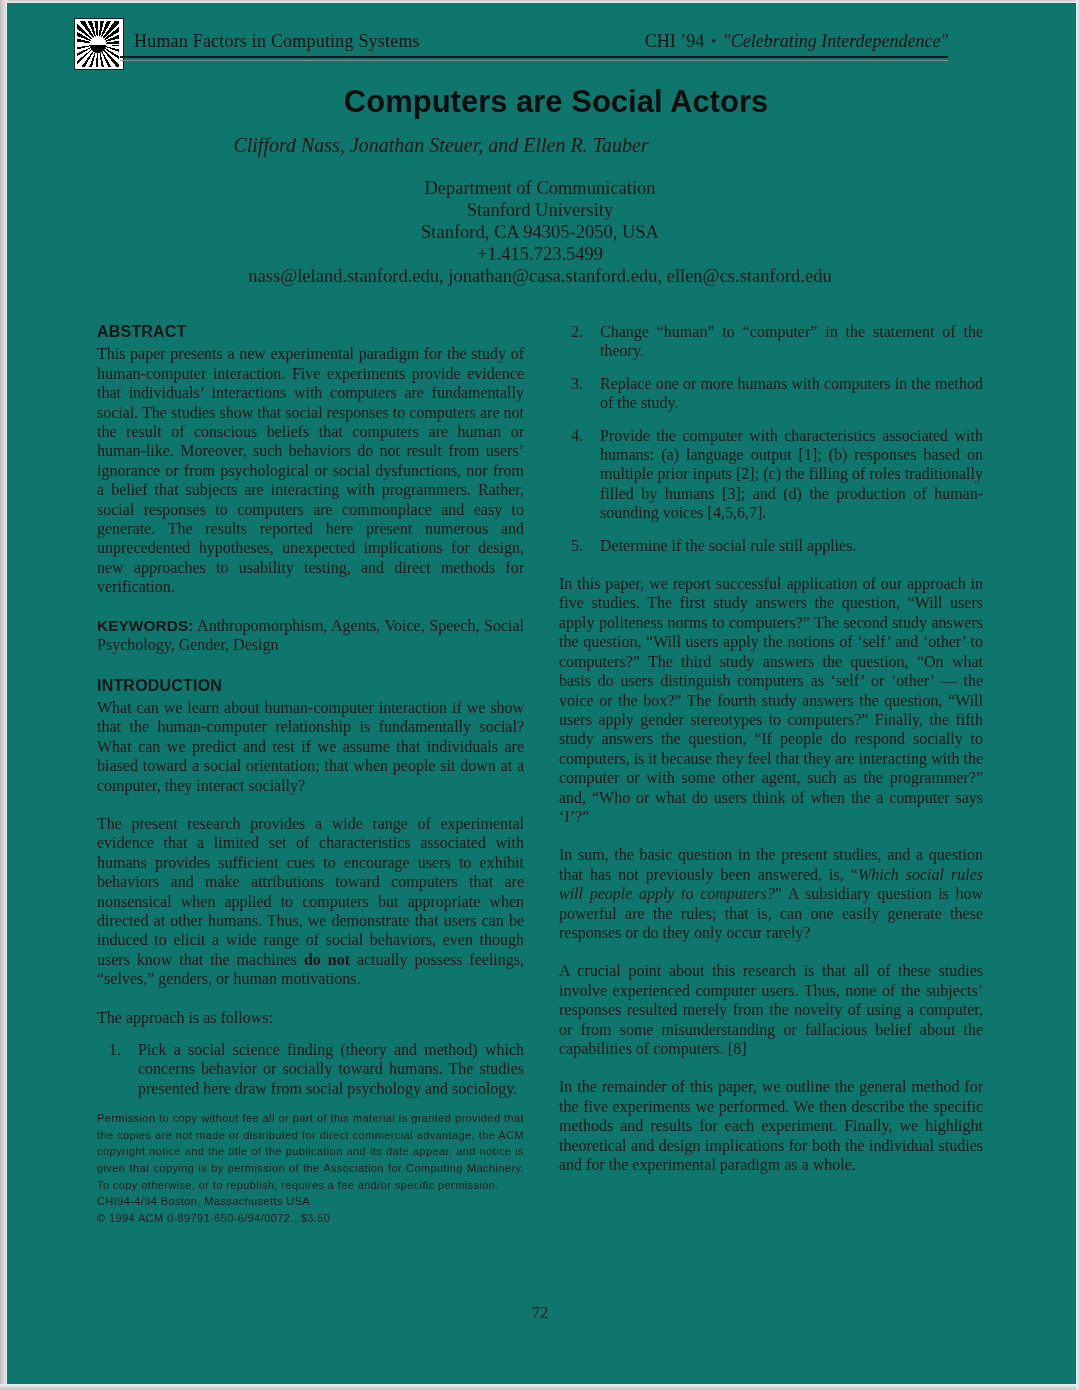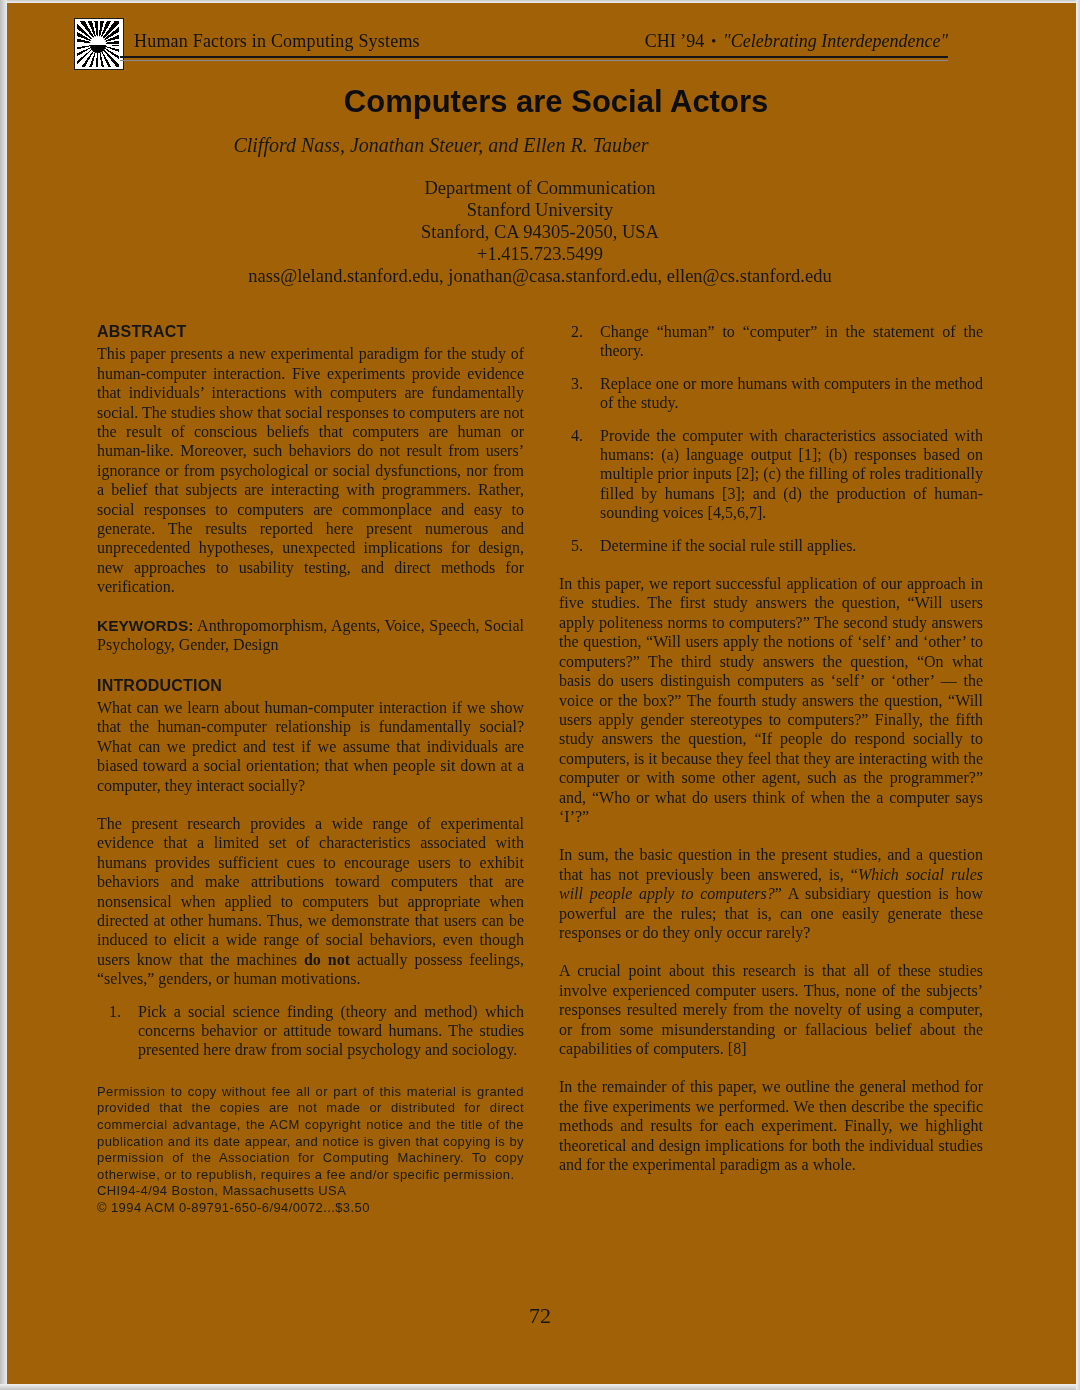--- a/index.html
+++ b/index.html
@@ -5,21 +5,21 @@
   * { box-sizing: border-box; }
   html, body { margin: 0; padding: 0; }
   body {
     width: 1080px; height: 1390px;
     background: #e9e9e9;
     font-family: "Liberation Serif", serif;
   }
   .page {
     position: relative;
     width: 1080px; height: 1390px;
-    background: #a16207;
+    background: #0f766e;
     color: #161616;
     overflow: hidden;
   }
   
   .edge-left   { position:absolute; left:0; top:0; width:7px; height:100%; background:linear-gradient(to right,#bdbdbd,#ececec); }
   .edge-top    { position:absolute; left:0; top:0; width:100%; height:3px; background:linear-gradient(to bottom,#c9c9c9,#efefef); }
   .edge-bottom { position:absolute; left:0; bottom:0; width:100%; height:6px; background:linear-gradient(to top,#c3c3c3,#f1f1f1); }
   .edge-right  { position:absolute; right:0; top:0; width:4px; height:100%; background:linear-gradient(to left,#d4d4d4,#f3f3f3); }
 
   
@@ -60,27 +60,27 @@
   .mt2 { margin-top:21px !important; }
   .kw-label { font-family:"Liberation Sans", sans-serif; font-weight:bold; font-size:15.5px; }
   .bold-span { font-weight:bold; }
   .italic-span { font-style:italic; }
 
   .list-item { display:flex; margin-top:13px; padding-left:12px; }
   .list-item .num { width:29px; flex:none; }
   .list-item .li-text { flex:1; text-align:justify; }
   .list-item.first { margin-top:0; }
 
-  .permission { margin-top:24px; font-family:"Liberation Sans", sans-serif;
-                font-size:13px; line-height:16.6px; letter-spacing:0.4px; color:#1a1a1a; }
+  .permission { margin-top:12px; font-family:"Liberation Sans", sans-serif;
+                font-size:11px; line-height:16.6px; letter-spacing:0.4px; color:#1a1a1a; }
   .permission p { margin:0; }
   .permission .perm-body { text-align:justify; }
   .permission .perm-line { text-align:left; }
 
-  .page-number { position:absolute; left:0; top:1303px; width:1080px; text-align:center; font-size:22px; }
+  .page-number { position:absolute; left:0; top:1303px; width:1080px; text-align:center; font-size:17px; }
 </style>
 </head>
 <body>
 
 <div class="page">
   <div class="edge-top"></div>
   <div class="edge-left"></div>
   <div class="edge-bottom"></div>
   <div class="edge-right"></div>
 
@@ -116,24 +116,25 @@
       <h2 class="sec-heading">ABSTRACT</h2>
       <p>This paper presents a new experimental paradigm for the study of human-computer interaction.  Five experiments provide evidence that individuals’ interactions with computers are fundamentally social.  The studies show that social responses to computers are not the result of conscious beliefs that computers are human or human-like. Moreover, such behaviors do not result from users’ ignorance or from psychological or social dysfunctions, nor from a belief that subjects are interacting with programmers.  Rather, social responses to computers are commonplace and easy to generate.  The results reported here present numerous and unprecedented hypotheses, unexpected implications for design, new approaches to usability testing, and direct methods for verification.</p>
 
       <p class="mt"><span class="kw-label">KEYWORDS:</span><span> Anthropomorphism, Agents, Voice, Speech, Social Psychology, Gender, Design</span></p>
 
       <h2 class="sec-heading mt2">INTRODUCTION</h2>
       <p>What can we learn about human-computer interaction if we show that the human-computer relationship is fundamentally social?  What can we predict and test if we assume that individuals are biased toward a social orientation; that when people sit down at a computer, they interact socially?</p>
 
       <p class="mt"><span>The present research provides a wide range of experimental evidence that a limited set of characteristics associated with humans provides sufficient cues to encourage users to exhibit behaviors and make attributions toward computers that are nonsensical when applied to computers but appropriate when directed at other humans.  Thus, we demonstrate that users can be induced to elicit a wide range of social behaviors, even though users know that the machines </span><span class="bold-span">do not</span><span> actually possess feelings, “selves,” genders, or human motivations.</span></p>
 
+      <p class="mt">The approach is as follows:</p>
 
       <div class="list-item">
         <span class="num">1.</span>
-        <span class="li-text">Pick a social science finding (theory and method) which concerns behavior or attitude toward humans.  The studies presented here draw from social psychology and sociology.</span>
+        <span class="li-text">Pick a social science finding (theory and method) which concerns behavior or socially toward humans.  The studies presented here draw from social psychology and sociology.</span>
       </div>
 
       <div class="permission">
         <p class="perm-body">Permission to copy without fee all or part of this material is granted provided that the copies are not made or distributed for direct commercial advantage, the ACM copyright notice and the title of the publication and its date appear, and notice is given that copying is by permission of the Association for Computing Machinery.  To copy otherwise, or to republish, requires a fee and/or specific permission.</p>
         <p class="perm-line">CHI94-4/94 Boston, Massachusetts USA</p>
         <p class="perm-line">© 1994 ACM 0-89791-650-6/94/0072...$3.50</p>
       </div>
     </div>
 
     <div class="col col-right">

